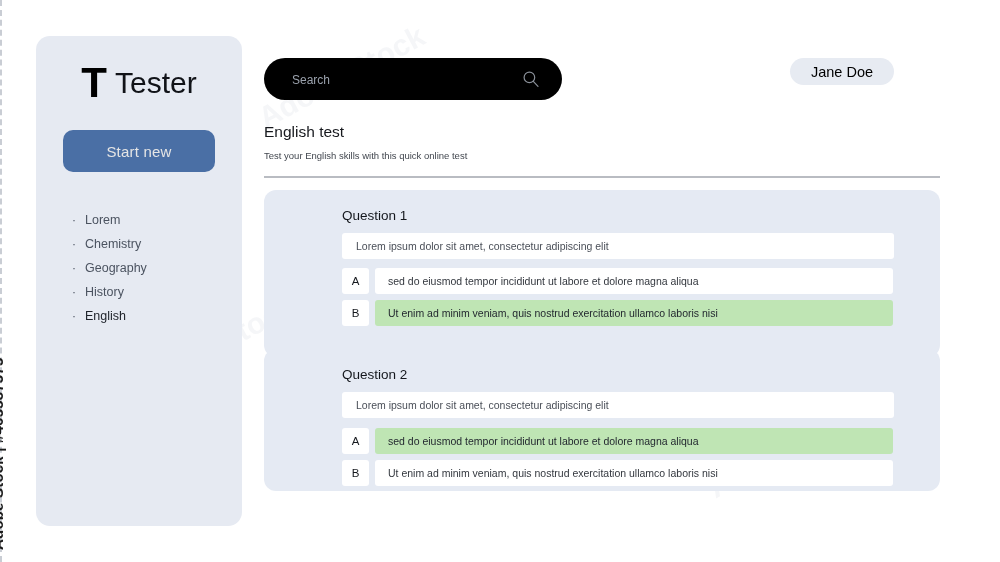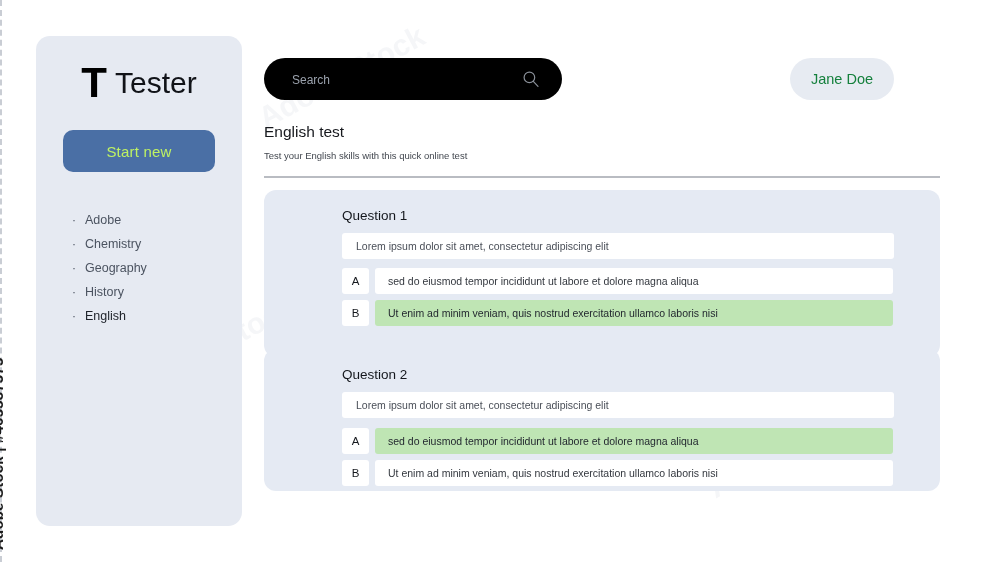--- a/index.html
+++ b/index.html
@@ -85,21 +85,21 @@
   }
   #start-new-button {
     position: absolute;
     left: 27px;
     top: 94px;
     width: 152px;
     height: 42px;
     background: #4a6fa5;
     border: none;
     border-radius: 10px;
-    color: #bef264;
+    color: #e5e5e5;
     font-size: 15px;
     font-family: "Liberation Sans", sans-serif;
     cursor: pointer;
     letter-spacing: 0.2px;
   }
   #subject-list {
     position: absolute;
     left: 36px;
     top: 172px;
     width: 150px;
@@ -153,26 +153,26 @@
     top: 12px;
     width: 18px;
     height: 18px;
     cursor: pointer;
   }
   #user-button {
     position: absolute;
     left: 790px;
     top: 58px;
     width: 104px;
-    height: 42px;
+    height: 27px;
     background: #e7ebf2;
     border: none;
     border-radius: 21px;
     font-size: 14.5px;
-    color: #15803d;
+    color: #000000;
     font-family: "Liberation Sans", sans-serif;
     cursor: pointer;
   }
 
   
   #page-title {
     position: absolute;
     left: 264px;
     top: 123px;
     font-size: 15.5px;
@@ -287,21 +287,21 @@
   <div id="brand">
     <span id="brand-logo">T</span>
     <span id="brand-name">Tester</span>
   </div>
 
   <button id="start-new-button">Start new</button>
 
   <div id="subject-list">
     <div class="subject-item">
       <span class="subject-bullet">·</span>
-      <span>Adobe</span>
+      <span>Lorem</span>
     </div>
     <div class="subject-item">
       <span class="subject-bullet">·</span>
       <span>Chemistry</span>
     </div>
     <div class="subject-item">
       <span class="subject-bullet">·</span>
       <span>Geography</span>
     </div>
     <div class="subject-item">

